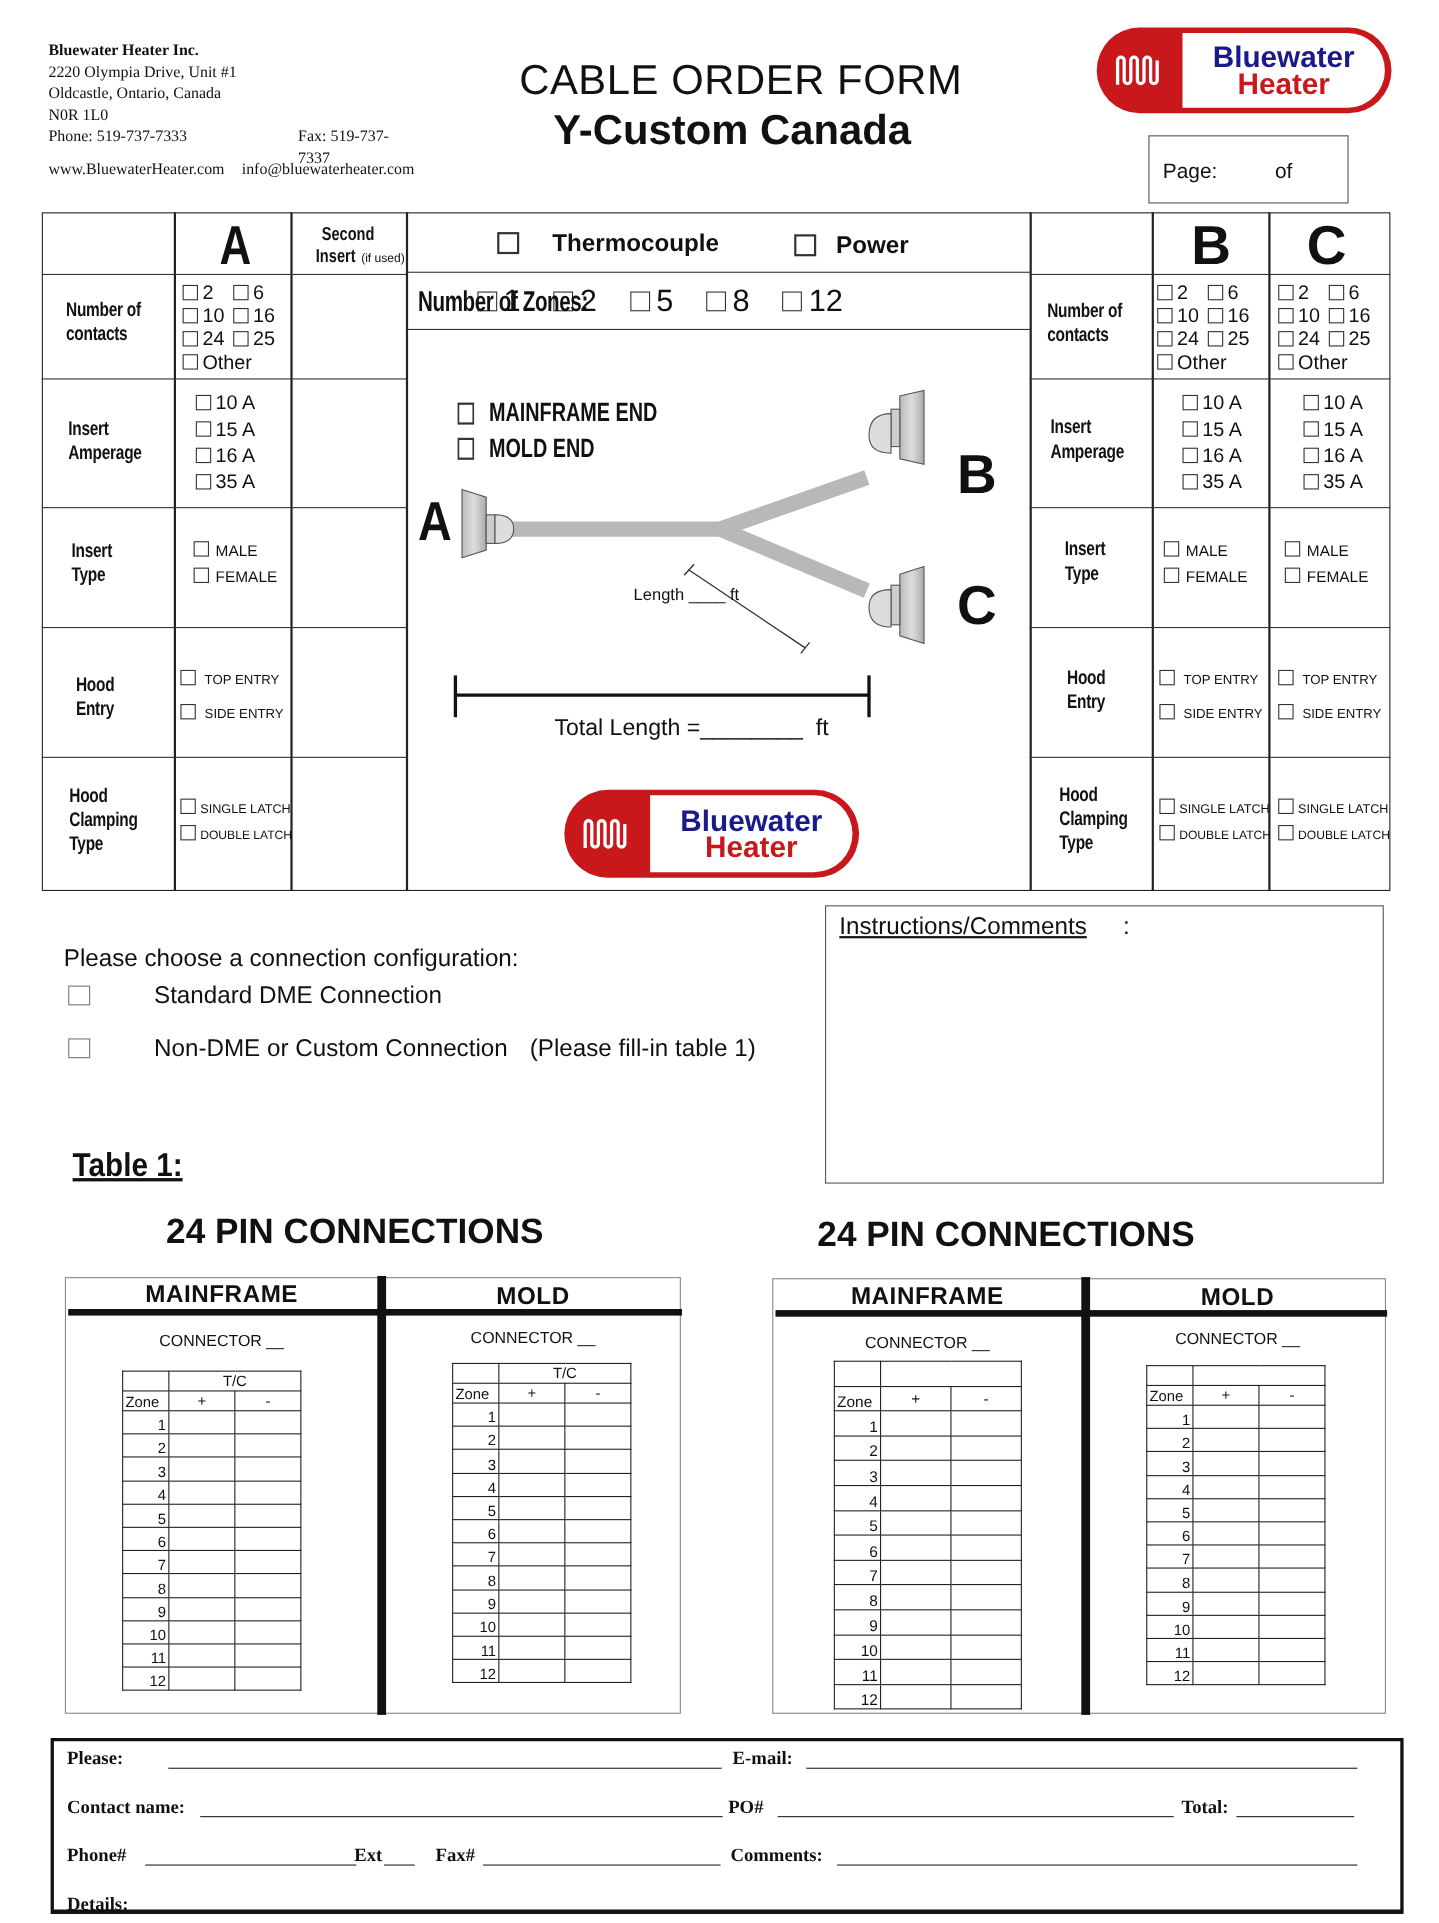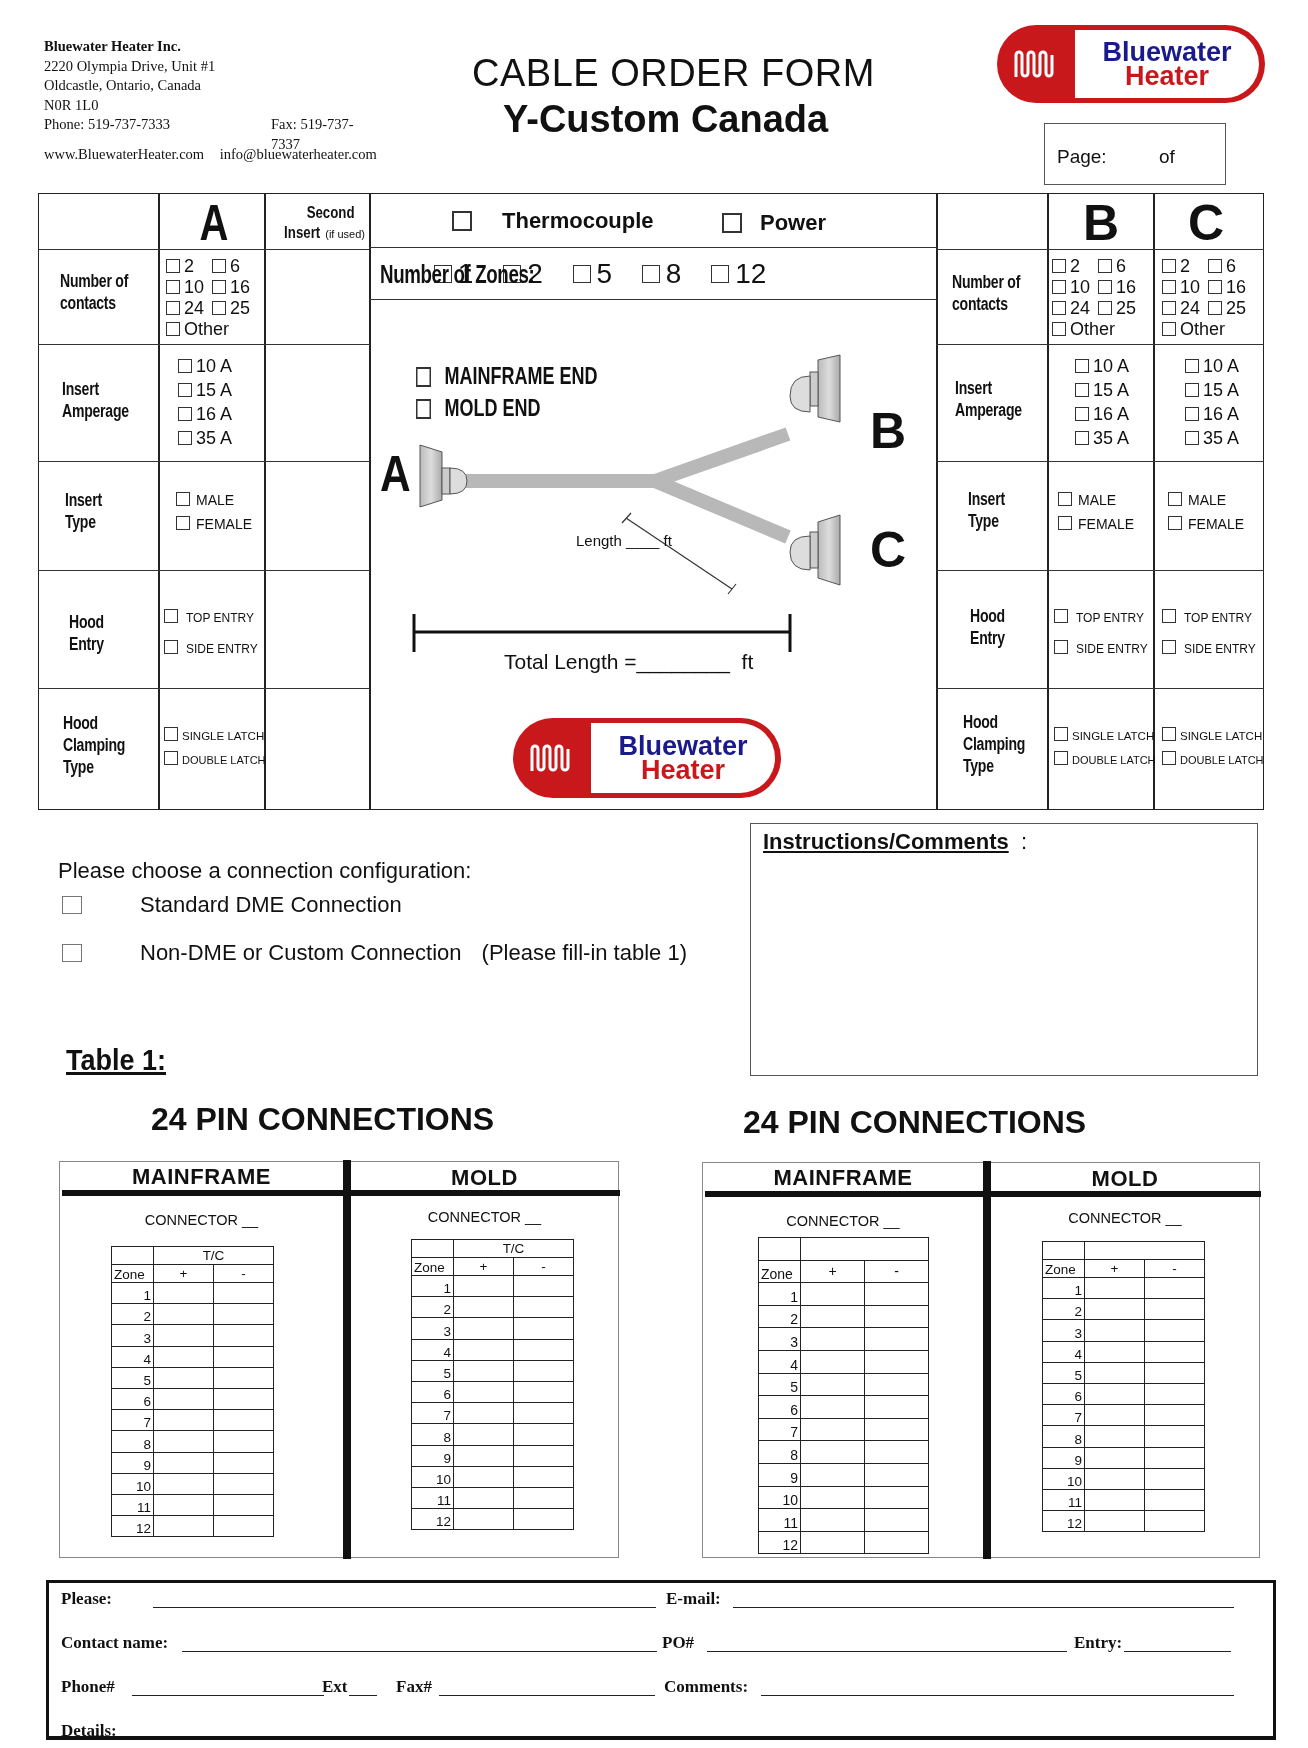--- a/index.html
+++ b/index.html
@@ -36,21 +36,21 @@
   .zones { position: absolute; font-size: 28px; white-space: nowrap; }
   .zones .lbl { font-weight: 700; font-size: 26px; display: inline-block; transform: scaleX(0.72); transform-origin: left center; width: 170px; letter-spacing: -0.5px; }
   .zitem { display: inline-block; margin-right: 22px; }
   .zitem .cb { width: 18px; height: 18px; vertical-align: 0px; }
 
   
   .config-q { left: 58px; top: 858px; font-size: 22px; }
   .config-opt { position: absolute; font-size: 22px; white-space: nowrap; }
   .config-opt .cb { width: 20px; height: 18px; border-color:#777; position: absolute; left: -78px; top: 4px; }
   .instr { left: 750px; top: 823px; width: 508px; height: 253px; border: 1.3px solid #555; }
-  .instr .t { position: absolute; left: 12px; top: 5px; font-weight: 700; font-size: 22px; text-decoration: underline; }
+  .instr .t { position: absolute; left: 12px; top: 5px; font-weight: 400; font-size: 22px; text-decoration: underline; }
   .table1 { left: 66px; top: 1043px; font-size: 30px; font-weight: 700; text-decoration: underline; transform: scaleX(0.9); transform-origin: left top; }
   .pin-title { position: absolute; font-size: 32px; font-weight: 700; white-space: nowrap; }
 
   .pinbox { position: absolute; border: 1.3px solid #888; }
   .pinbox .divv { position: absolute; background: #111; width: 8px; }
   .pinbox .divh { position: absolute; background: #111; height: 6px; }
   .pinbox .sec { position: absolute; font-weight: 900; font-size: 22px; letter-spacing: 0.5px; text-align: center; }
   .pinbox .conn { position: absolute; font-size: 14.5px; text-align: center; }
   table.pins { position: absolute; border-collapse: collapse; font-size: 13.5px; }
   table.pins td { border: 1.3px solid #222; padding: 0 2px; height: 21.2px; }
@@ -119,21 +119,21 @@
 <div class="hline" style="left:936px; top:249px; width:328px;"></div>
 <div class="hline" style="left:936px; top:344px; width:328px;"></div>
 <div class="hline" style="left:936px; top:461px; width:328px;"></div>
 <div class="hline" style="left:936px; top:570px; width:328px;"></div>
 <div class="hline" style="left:936px; top:688px; width:328px;"></div>
 
 <div class="hline" style="left:369px; top:247px; width:568px;"></div>
 <div class="hline" style="left:369px; top:299px; width:568px;"></div>
 
 <div class="bigletter" style="left:196px; top:194px; transform:scaleX(0.8);">A</div>
-<div class="abs" style="left:270px; top:203px; width:95px; text-align:right; font-weight:700; line-height:20px;">
+<div class="abs" style="left:282px; top:203px; width:95px; text-align:left; font-weight:700; line-height:20px;">
   <div style="font-size:17px; transform:scaleX(0.78);">Second</div>
   <div style="white-space:nowrap;"><span style="font-size:17px; display:inline-block; transform:scaleX(0.78);">Insert</span><span style="font-size:11px; font-weight:400;">(if used)</span></div>
 </div>
 <div class="bigletter" style="left:1083px; top:194px;">B</div>
 <div class="bigletter" style="left:1188px; top:194px;">C</div>
 
 <div class="center-h" style="left:452px; top:208px;"><span class="cb lg"></span><span style="margin-left:24px;">Thermocouple</span></div>
 <div class="center-h" style="left:722px; top:210px;"><span class="cb lg"></span><span style="margin-left:12px;">Power</span></div>
 
 <div class="zones" style="left:380px; top:258px;">
@@ -628,21 +628,21 @@
 <div class="abs contact">
   <span class="cf" style="left:12px; top:6px;">Please:</span>
   <span class="uline" style="left:104px; top:24px; width:503px;"></span>
   <span class="cf" style="left:617px; top:6px;">E-mail:</span>
   <span class="uline" style="left:684px; top:24px; width:501px;"></span>
 
   <span class="cf" style="left:12px; top:50px;">Contact name:</span>
   <span class="uline" style="left:133px; top:68px; width:475px;"></span>
   <span class="cf" style="left:613px; top:50px;">PO#</span>
   <span class="uline" style="left:658px; top:68px; width:360px;"></span>
-  <span class="cf" style="left:1025px; top:50px;">Entry:</span>
+  <span class="cf" style="left:1025px; top:50px;">Total:</span>
   <span class="uline" style="left:1075px; top:68px; width:107px;"></span>
 
   <span class="cf" style="left:12px; top:94px;">Phone#</span>
   <span class="uline" style="left:83px; top:112px; width:192px;"></span>
   <span class="cf" style="left:273px; top:94px;">Ext</span>
   <span class="uline" style="left:300px; top:112px; width:28px;"></span>
   <span class="cf" style="left:347px; top:94px;">Fax#</span>
   <span class="uline" style="left:390px; top:112px; width:216px;"></span>
   <span class="cf" style="left:615px; top:94px;">Comments:</span>
   <span class="uline" style="left:712px; top:112px; width:473px;"></span>

